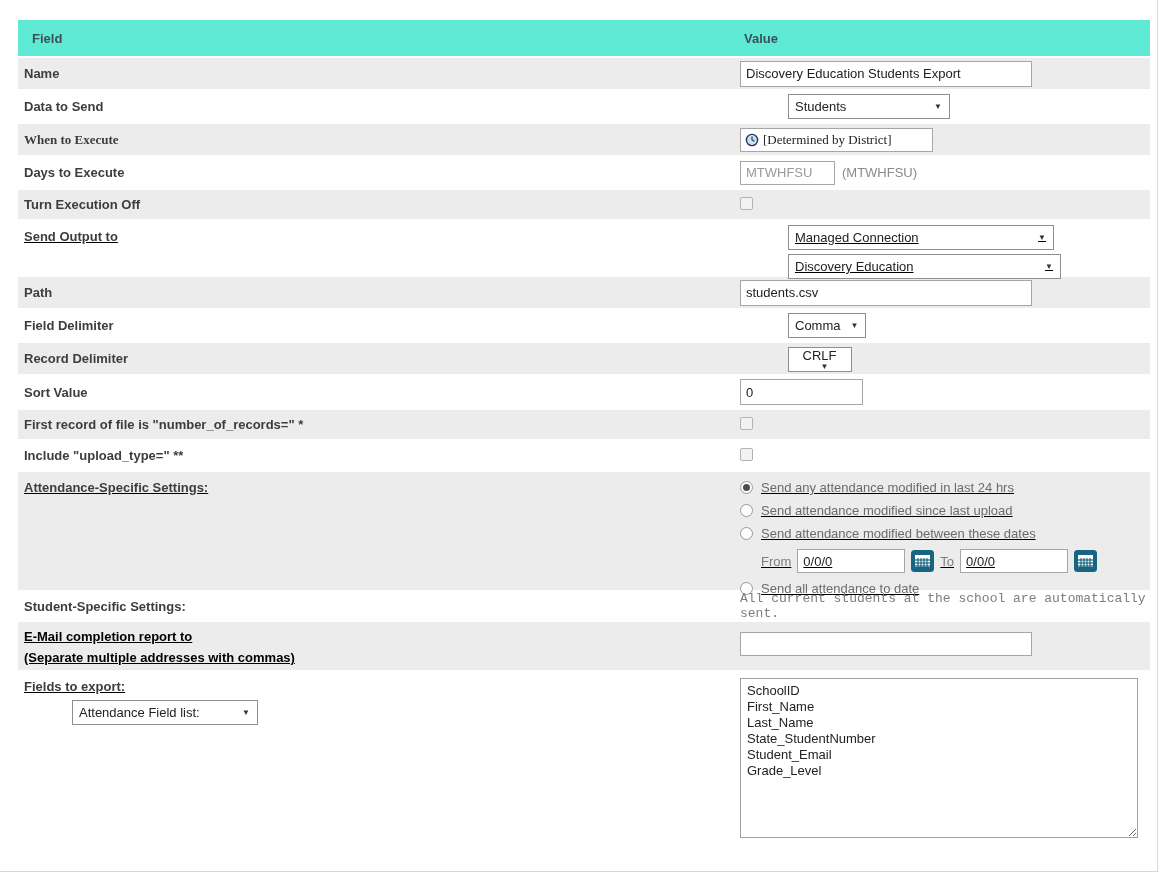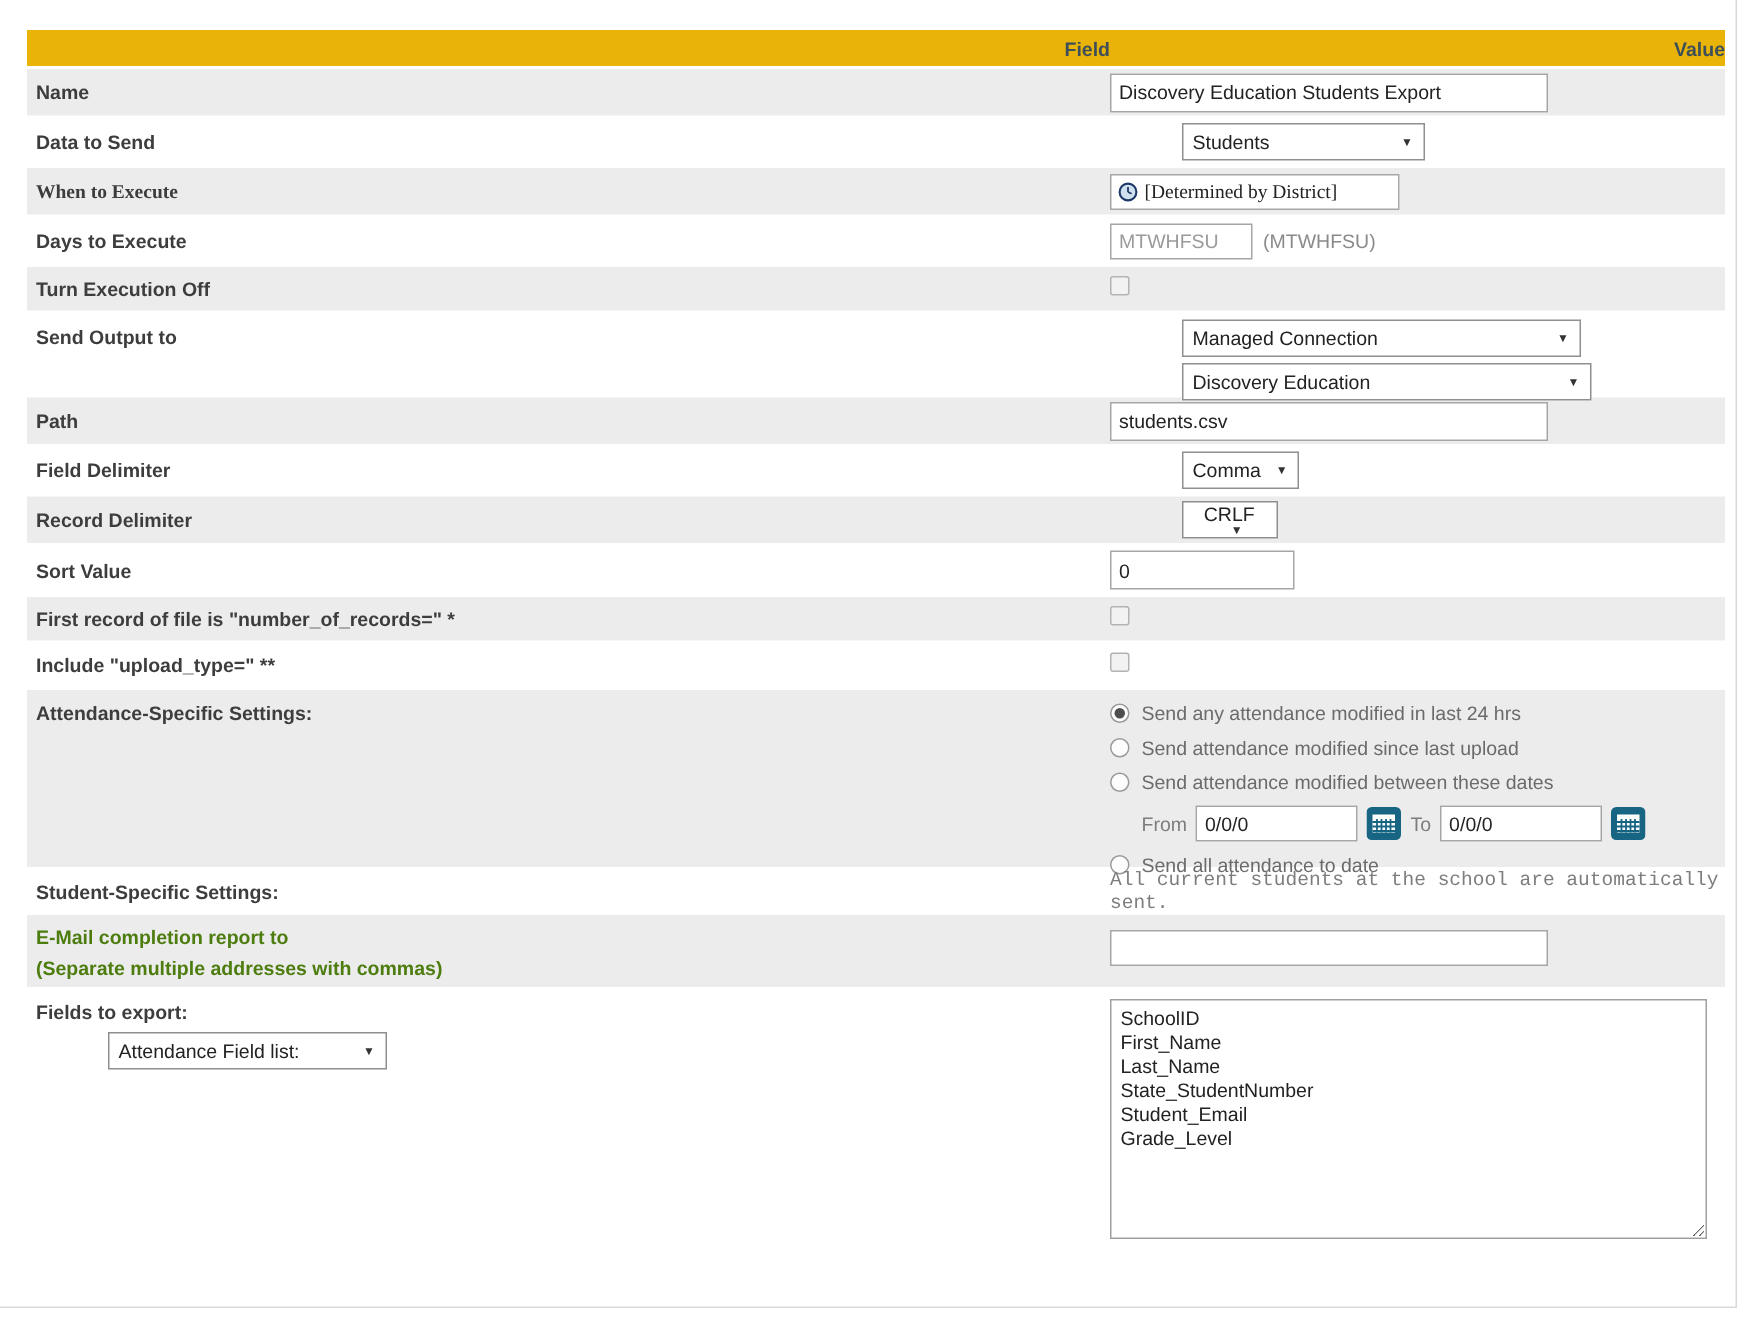--- a/index.html
+++ b/index.html
@@ -2,24 +2,24 @@
 <html><head>
 <meta charset="utf-8">
 <style>
   * { margin:0; padding:0; box-sizing:border-box; }
   html,body { background:#fff; width:1169px; height:881px; overflow:hidden;
     font-family:"Liberation Sans", sans-serif; }
   .outer-frame { position:absolute; left:-2px; top:-2px; width:1160px; height:874px;
     border:1px solid #d9d9d9; pointer-events:none; }
   .settings-table { position:absolute; left:18px; top:20px; width:1132px; }
   .trow { display:flex; border-bottom:2px solid #fff; align-items:center; }
-  .trow.top { align-items:flex-start; }
+  .trow.top { align-items:flex-start;text-decoration:underline; }
   .trow.gray { background:#ececec; }
   .trow.white { background:#ffffff;justify-content:flex-end; }
-  .thead { background:#eab308; height:26px; align-items:center;text-align:right; }
+  .thead { background:#5eead4; height:38px; align-items:center; }
   .thead .cell-label, .thead .cell-value { font-size:13px; font-weight:bold; color:#3d4f59; }
   .thead .cell-label { padding-left:14px; }
   .cell-label { width:722px; padding-left:6px; font-size:13px; font-weight:bold; color:#3d3d3d; flex:none; }
   .cell-value { flex:1; min-width:0; }
 
   input[type=text] { border:1px solid #a6a6a6; background:#fff; font-family:"Liberation Sans",sans-serif;
     font-size:13px; color:#222; height:26px; padding:2px 5px; outline:none; }
   input.h24 { height:24px; }
   input.gray-text { color:#9a9a9a; }
 
@@ -42,21 +42,21 @@
   .hint { font-size:13px; color:#8a8a8a; margin-left:7px; }
   .note { font-size:13px; color:#7d7d7d;font-family:Liberation Mono, monospace; }
   .fromto { display:flex; align-items:center; gap:6px; margin-left:21px; font-size:13px; color:#7d7d7d; }
   .calbtn { width:23px; height:22px; border:none; background:transparent; padding:0; cursor:pointer; display:inline-flex; }
 
   textarea { border:1px solid #a0a0a0; width:398px; height:160px; font-family:"Liberation Sans",sans-serif;
     font-size:13px; color:#222; padding:4px 6px; line-height:16px; resize:both; outline:none; }
 
   .stack { display:flex; flex-direction:column; gap:4px; }
   .att-stack { display:flex; flex-direction:column; gap:8px; padding-top:8px; padding-bottom:8px; }
-  .label2 { font-size:13px; font-weight:bold; color:#4d7c0f; line-height:21px; }
+  .label2 { font-size:13px; font-weight:bold; color:#000000; line-height:21px; }
   .fields-label-cell { padding-top:7px; }
 </style>
 </head>
 <body>
 
 <div class="outer-frame"></div>
 
 <div class="settings-table">
 
   <div class="trow thead">

